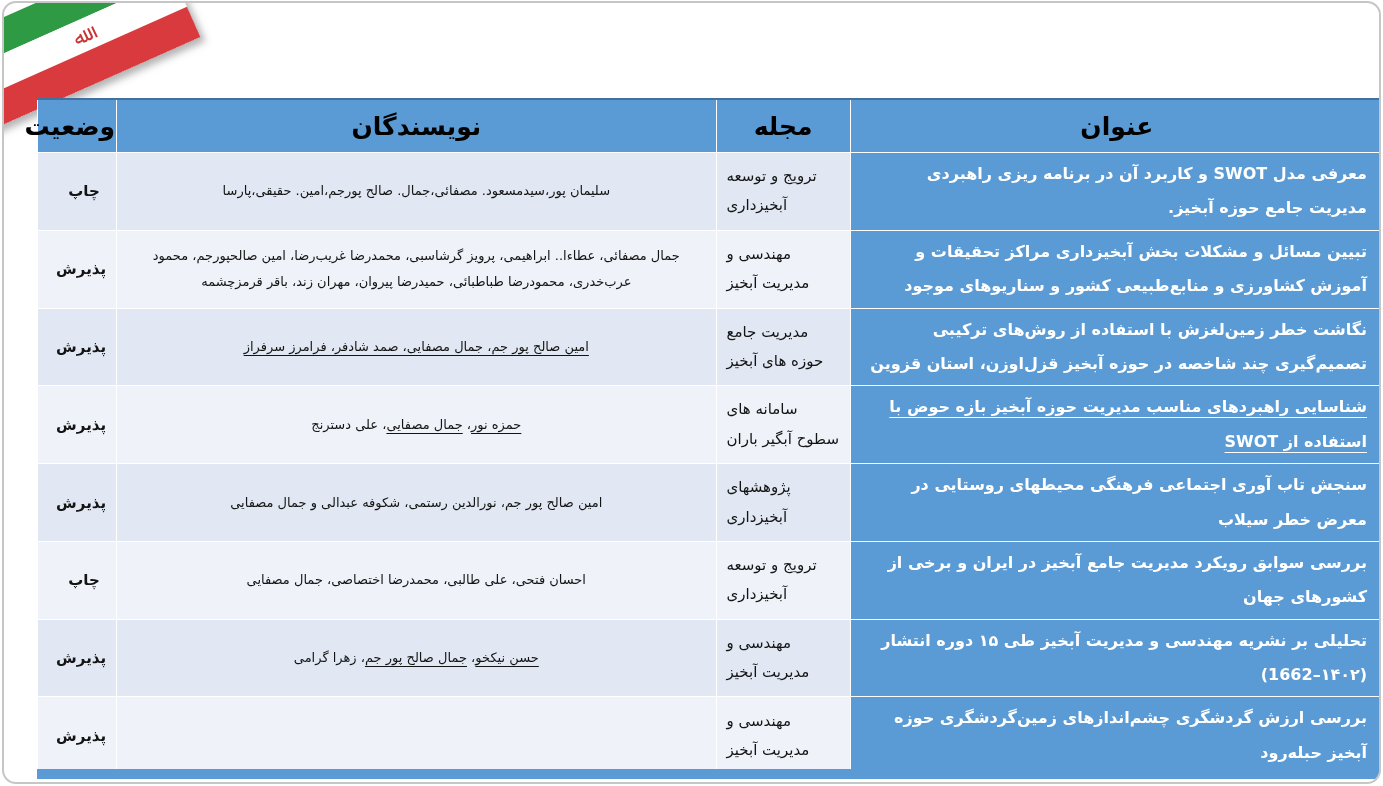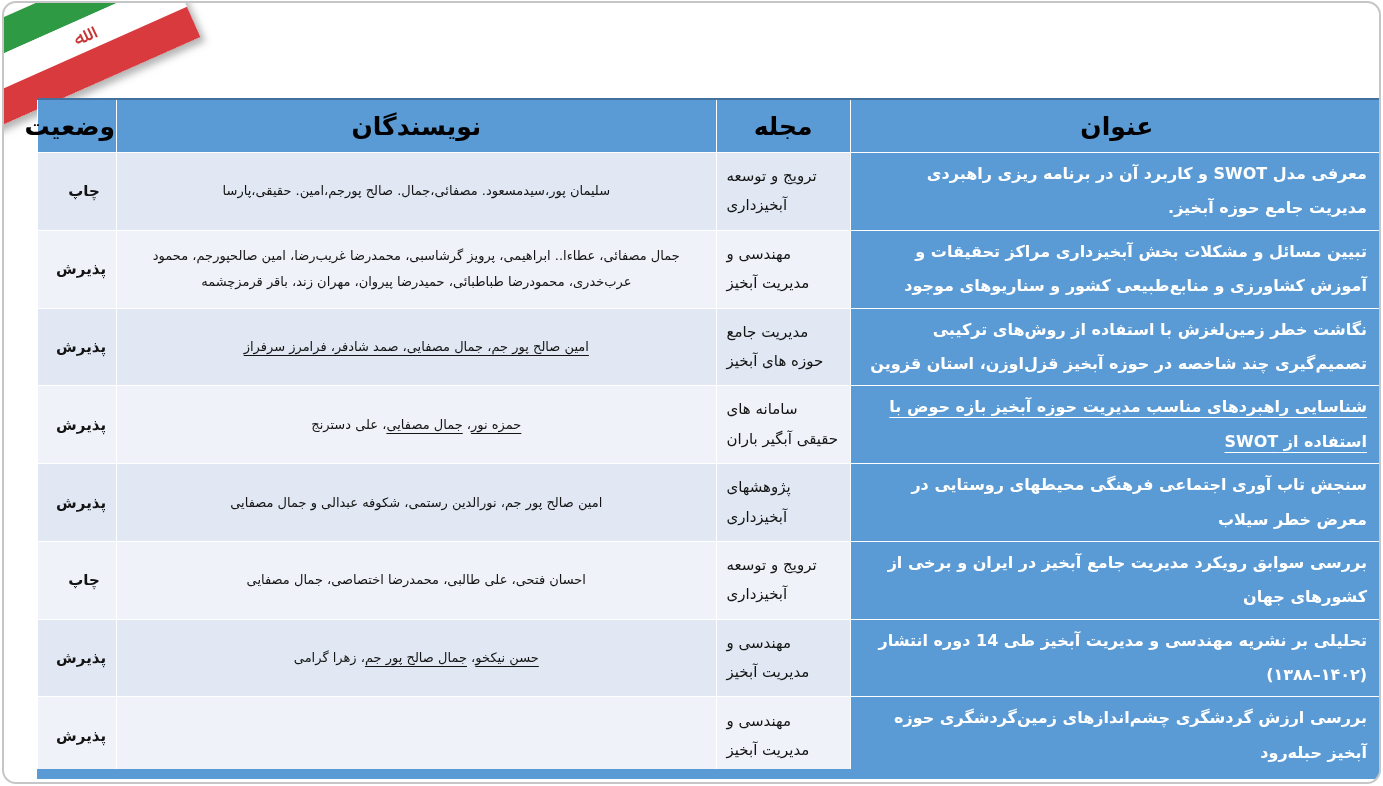--- a/index.html
+++ b/index.html
@@ -115,38 +115,38 @@
           <td class="cell-status band">پذیرش</td>
         </tr>
         <tr class="odd">
           <td class="cell-title">نگاشت خطر زمین‌لغزش با استفاده از روش‌های ترکیبی تصمیم‌گیری چند شاخصه در حوزه آبخیز قزل‌اوزن، استان قزوین</td>
           <td class="cell-journal band">مدیریت جامع حوزه های آبخیز</td>
           <td class="cell-authors band"><span class="u">امین صالح پور جم، جمال مصفایی، صمد شادفر، فرامرز سرفراز</span></td>
           <td class="cell-status band">پذیرش</td>
         </tr>
         <tr class="even">
           <td class="cell-title u">شناسایی راهبردهای مناسب مدیریت حوزه آبخیز بازه حوض با استفاده از SWOT</td>
-          <td class="cell-journal band">سامانه های حقیقی آبگیر باران</td>
+          <td class="cell-journal band">سامانه های سطوح آبگیر باران</td>
           <td class="cell-authors band"><span class="u">حمزه نور</span><span>، </span><span class="u">جمال مصفایی</span><span>، علی دسترنج</span></td>
           <td class="cell-status band">پذیرش</td>
         </tr>
         <tr class="odd">
           <td class="cell-title">سنجش تاب آوری اجتماعی فرهنگی محیطهای روستایی در معرض خطر سیلاب</td>
           <td class="cell-journal band">پژوهشهای آبخیزداری</td>
           <td class="cell-authors band"><span>امین صالح پور جم، نورالدین رستمی، شکوفه عبدالی و جمال مصفایی</span></td>
           <td class="cell-status band">پذیرش</td>
         </tr>
         <tr class="even">
           <td class="cell-title">بررسی سوابق رویکرد مدیریت جامع آبخیز در ایران و برخی از کشورهای جهان</td>
           <td class="cell-journal band">ترویج و توسعه آبخیزداری</td>
           <td class="cell-authors band"><span>احسان فتحی، علی طالبی، محمدرضا اختصاصی، جمال مصفایی</span></td>
           <td class="cell-status band">چاپ</td>
         </tr>
         <tr class="odd">
-          <td class="cell-title">تحلیلی بر نشریه مهندسی و مدیریت آبخیز طی 14 دوره انتشار (۱۴۰۲–۱۳۸۸)</td>
+          <td class="cell-title">تحلیلی بر نشریه مهندسی و مدیریت آبخیز طی ۱۵ دوره انتشار (۱۴۰۲–1662)</td>
           <td class="cell-journal band">مهندسی و مدیریت آبخیز</td>
           <td class="cell-authors band"><span class="u">حسن نیکخو</span><span>، </span><span class="u">جمال صالح پور جم</span><span>، زهرا گرامی</span></td>
           <td class="cell-status band">پذیرش</td>
         </tr>
         <tr class="even">
           <td class="cell-title">بررسی ارزش گردشگری چشم‌اندازهای زمین‌گردشگری حوزه آبخیز حبله‌رود</td>
           <td class="cell-journal band">مهندسی و مدیریت آبخیز</td>
           <td class="cell-authors band"></td>
           <td class="cell-status band">پذیرش</td>
         </tr>

